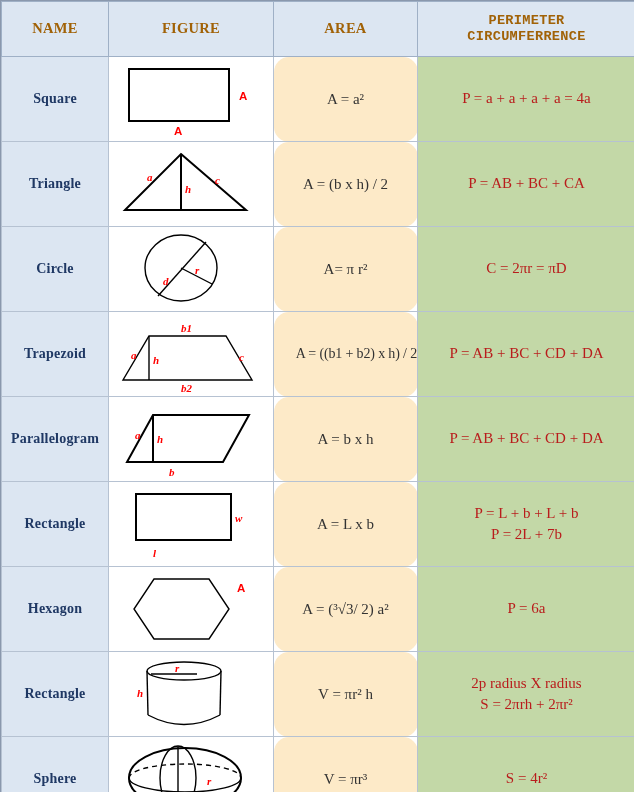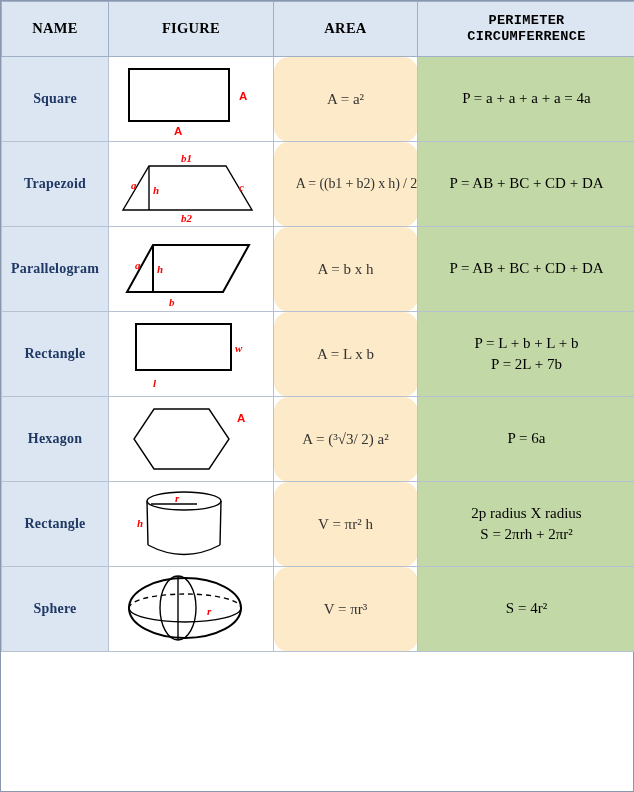--- a/index.html
+++ b/index.html
@@ -25,21 +25,21 @@
     border-collapse: collapse;
     table-layout: fixed;
   }
   col.c-name  { width: 107px; }
   col.c-fig   { width: 165px; }
   col.c-area  { width: 144px; }
   col.c-per   { width: 218px; }
 
   thead th {
     background: #dce6f2;
-    color: #000000;
+    color: #a16207;
     font-family: "Liberation Serif", "DejaVu Serif", serif;
     font-weight: bold;
     font-size: 14.5px;
     letter-spacing: 0.3px;
     text-align: center;
     vertical-align: middle;
     height: 50px;
     border: 1px solid #9fb0c6;
     padding: 2px 4px;
     line-height: 1.18;
@@ -65,21 +65,21 @@
     padding: 0;
   }
   td.area {
     background: #fdeac8;
     color: #333333;
     font-size: 15px;
     border-radius: 15px;
   }
   td.per {
     background: #c3d8a7;
-    color: #000000;
+    color: #b91c1c;
     font-size: 15px;
     line-height: 1.42;
   }
   td.area .f, td.per .f { display: block; white-space: nowrap; }
   td.area .tight { font-size: 14px; letter-spacing: -0.15px; text-align: right; }
 
   .figwrap {
     width: 100%;
     height: 84px;
     display: flex;
@@ -140,21 +140,61 @@
           </div>
         </td>
         <td class="area">
           <span class="f">A = a²</span>
         </td>
         <td class="per">
           <span class="f">P = a + a + a + a = 4a</span>
         </td>
       </tr>
 
-
+      <tr>
+        <td class="name">Triangle</td>
+        <td class="fig">
+          <div class="figwrap">
+            <svg width="160" height="80" viewBox="0 0 160 80">
+              <polygon class="shape" points="70,10 135,66 14,66"></polygon>
+              <line class="shape" x1="70" y1="10" x2="70" y2="66"></line>
+              <text class="lbl" x="36" y="37">a</text>
+              <text class="lbl" x="104" y="40">c</text>
+              <text class="lbl" x="74" y="49">h</text>
+            </svg>
+          </div>
+        </td>
+        <td class="area">
+          <span class="f">A = (b x h) / 2</span>
+        </td>
+        <td class="per">
+          <span class="f">P = AB + BC + CA</span>
+        </td>
+      </tr>
+
+      <tr>
+        <td class="name">Circle</td>
+        <td class="fig">
+          <div class="figwrap">
+            <svg width="160" height="80" viewBox="0 0 160 80">
+              <ellipse class="shape thin" cx="70" cy="39" rx="36" ry="33"></ellipse>
+              <line class="shape thin" x1="47" y1="67" x2="95" y2="13"></line>
+              <line class="shape thin" x1="70" y1="39" x2="101" y2="55"></line>
+              <text class="lbl" x="52" y="56">d</text>
+              <text class="lbl" x="84" y="45">r</text>
+            </svg>
+          </div>
+        </td>
+        <td class="area">
+          <span class="f">A= π r²</span>
+        </td>
+        <td class="per">
+          <span class="f">C = 2πr = πD</span>
+        </td>
+      </tr>
 
       <tr>
         <td class="name">Trapezoid</td>
         <td class="fig">
           <div class="figwrap">
             <svg width="160" height="80" viewBox="0 0 160 80">
               <polygon class="shape thin" points="38,22 115,22 141,66 12,66"></polygon>
               <line class="shape thin" x1="38" y1="22" x2="38" y2="66"></line>
               <text class="lbl" x="70" y="18">b1</text>
               <text class="lbl" x="70" y="78">b2</text>

